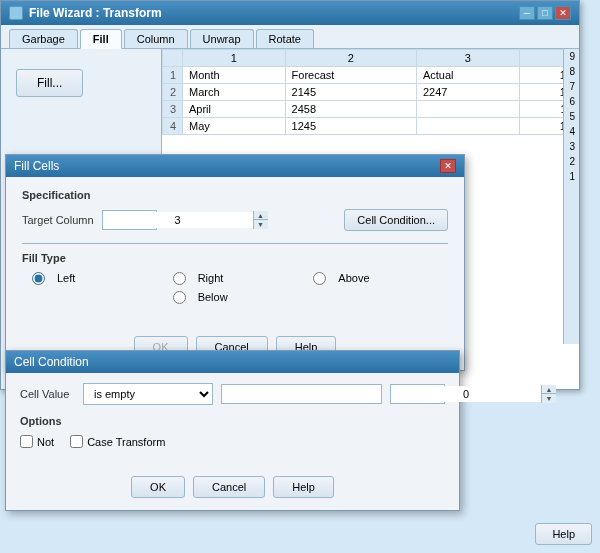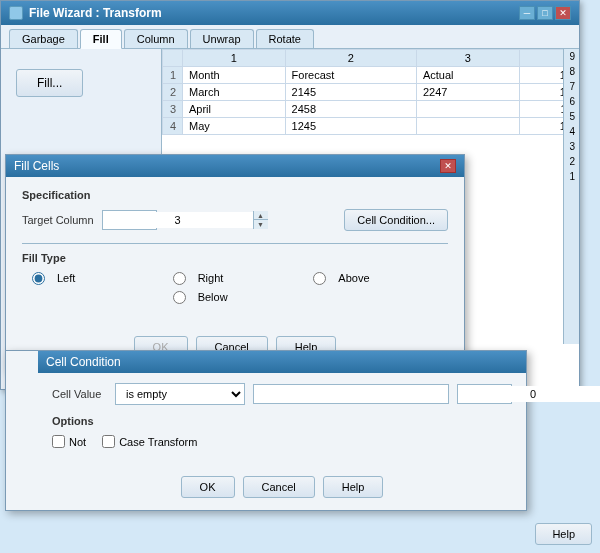--- a/index.html
+++ b/index.html
@@ -322,26 +322,25 @@
     .footer-btn:disabled {
       color: #aaa;
       cursor: default;
     }
 
     
     .cell-condition-dialog {
       position: absolute;
       top: 350px;
       left: 5px;
-      width: 522px;
+      width: 455px;
       background: #f0f4f8;
       border: 1px solid #7a9ab5;
       box-shadow: 3px 3px 8px rgba(0,0,0,0.3);
       z-index: 20;
-      padding-left: 32px;
     }
 
     .cc-body {
       padding: 10px 14px;
     }
 
     .cc-row {
       display: flex;
       align-items: center;
       gap: 8px;

